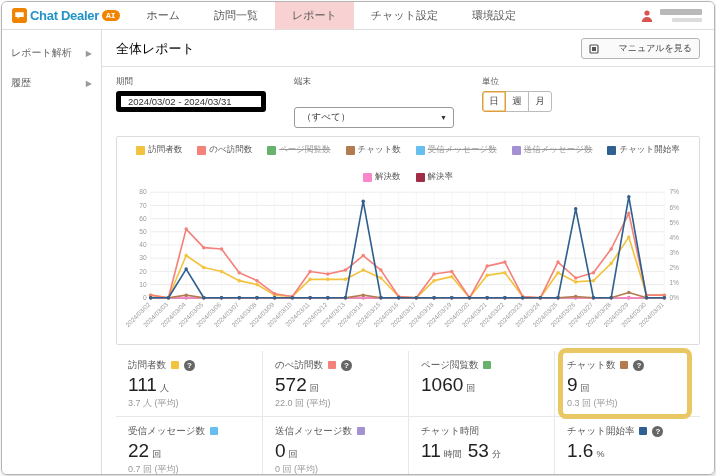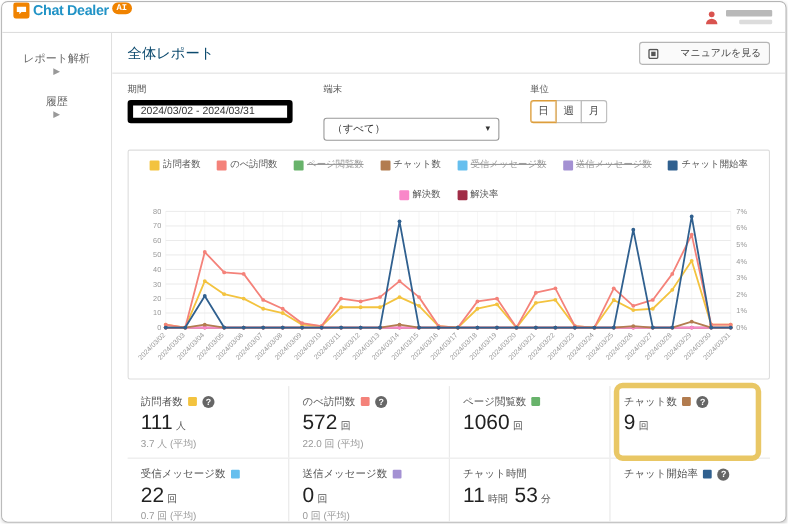--- a/index.html
+++ b/index.html
@@ -2,40 +2,40 @@
 <html><head>
 <meta charset="utf-8">
 <style>
   * { box-sizing: border-box; }
   body { margin:0; background:#fff; font-family:"Liberation Sans","DejaVu Sans",sans-serif; }
   .frame { width:714px; height:474px; border:1px solid #b5b5b5; border-radius:6px; overflow:hidden;
            margin:1px; box-shadow:1px 2px 4px rgba(0,0,0,.18); background:#fff; }
 
   
   .topbar { height:28px; display:flex; align-items:stretch; border-bottom:1px solid #ddd; background:#fff; }
-  .logo { display:flex; align-items:flex-start; gap:3px; padding:0 10px; cursor:pointer; }
+  .logo { display:flex; align-items:center; gap:3px; padding:0 10px; cursor:pointer; }
   .logo-mark { width:15px; height:15px; }
   .logo-text { color:#2193c6; font-weight:bold; font-size:13px; letter-spacing:-.3px; }
   .logo-ai { background:#f08300; color:#fff; font-size:8px; font-weight:bold; padding:1px 4px; border-radius:7px;font-family:Liberation Mono, monospace; }
   .nav { display:flex; align-items:stretch; }
   .nav-item { display:flex; align-items:center; padding:0 17px; font-size:11px; color:#555; cursor:pointer; }
   .nav-item.active { background:#f8d2d2; }
   .user { margin-left:auto; display:flex; align-items:center; gap:6px; padding:0 12px; cursor:pointer; }
   .user-redacted .b1 { width:42px; height:6px; background:#b9b9b9; border-radius:1px; }
   .user-redacted .b2 { width:30px; height:4px; background:#dcdcdc; border-radius:1px; margin-top:3px; margin-left:12px; }
 
   
   .body-row { display:flex; height:445px; }
   .sidebar { width:100px; border-right:1px solid #ddd; background:#fff; padding-top:8px; flex-shrink:0; }
-  .side-item { font-size:10px; color:#666; padding:8px 9px; display:flex; justify-content:space-between; align-items:center; cursor:pointer;flex-direction:column; }
+  .side-item { font-size:10px; color:#666; padding:8px 9px; display:flex; justify-content:space-between; align-items:center; cursor:pointer; }
   .side-arrow { color:#999; font-size:8px; }
   .main { flex:1; background:#fff; overflow:hidden; }
 
   .page-header { display:flex; align-items:center; justify-content:space-between; padding:8px 14px 7px; border-bottom:1px solid #e0e0e0; }
-  .page-title { font-size:13px; color:#0c4a6e; }
+  .page-title { font-size:13px; color:#000000; }
   .manual-btn { display:flex; align-items:center; gap:20px; font-size:9px; color:#444; background:#fafafa;
                 border:1px solid #b5b5b5; border-radius:3px; padding:3px 7px; cursor:pointer; }
 
   
   .filters { display:flex; gap:28px; padding:9px 14px 6px; }
   .filter-label { font-size:8.5px; color:#555; display:block; margin-bottom:3px; }
   .period-input { width:150px; height:21px; border:5px solid #000000; border-radius:3px; font-size:9.5px; padding:0 7px; color:#333;
                   font-family:"Liberation Sans","DejaVu Sans",sans-serif; }
   .select-box { position:relative; width:160px; height:21px; border:1px solid #999; border-radius:3px; background:#fff;
                 font-size:9.5px; color:#333; display:flex; align-items:center; padding:0 7px; cursor:pointer;margin-top:19px; }
@@ -82,20 +82,27 @@
 
   <header class="topbar">
     <div class="logo">
       <svg class="logo-mark" viewBox="0 0 16 16">
         <rect x="0" y="0" width="16" height="16" rx="3" fill="#f08300"></rect>
         <path d="M3.5 4.5 h9 v5 h-4.5 l-2 2.2 v-2.2 h-2.5 z" fill="#fff"></path>
       </svg>
       <span class="logo-text">Chat Dealer</span>
       <span class="logo-ai">AI</span>
     </div>
+    <nav class="nav">
+        <div class="nav-item">ホーム</div>
+        <div class="nav-item">訪問一覧</div>
+        <div class="nav-item active">レポート</div>
+        <div class="nav-item">チャット設定</div>
+        <div class="nav-item">環境設定</div>
+      </nav>
     <div class="user">
       <svg width="14" height="14" viewBox="0 0 14 14">
         <circle cx="7" cy="4" r="2.6" fill="#d9534f"></circle>
         <path d="M1.8 13 a5.2 5 0 0 1 10.4 0 z" fill="#d9534f"></path>
       </svg>
       <div class="user-redacted">
         <div class="b1"></div>
           <div class="b2"></div>
       </div>
     </div>
@@ -489,20 +496,21 @@
               </div>
               <div class="cell-value"><span class="num">1060</span><span class="unit">回</span></div>
             </div>
             <div class="cell vline highlight">
               <div class="cell-label">
                 <span>チャット数</span>
                 <span class="swatch" style="background: rgb(178, 124, 79);"></span>
                 <span class="help">?</span>
               </div>
               <div class="cell-value"><span class="num">9</span><span class="unit">回</span></div>
+              <div class="cell-avg">0.3 回 (平均)</div>
             </div>
           </div>
           <div class="stats-row">
             <div class="cell">
               <div class="cell-label">
                 <span>受信メッセージ数</span>
                 <span class="swatch" style="background: rgb(102, 191, 238);"></span>
               </div>
               <div class="cell-value"><span class="num">22</span><span class="unit">回</span></div>
               <div class="cell-avg">0.7 回 (平均)</div>
@@ -520,20 +528,21 @@
                 <span>チャット時間</span>
               </div>
               <div class="cell-value"><span class="num">11</span><span class="unit">時間</span><span class="num">53</span><span class="unit">分</span></div>
             </div>
             <div class="cell vline">
               <div class="cell-label">
                 <span>チャット開始率</span>
                 <span class="swatch" style="background: rgb(48, 96, 143);"></span>
                 <span class="help">?</span>
               </div>
+              <div class="cell-value"><span class="num">1.6</span><span class="unit">%</span></div>
             </div>
           </div>
           <div class="stats-row">
             <div class="cell">
               <div class="cell-label">
                 <span>解決数</span>
               </div>
             </div>
             <div class="cell vline">
               <div class="cell-label">

